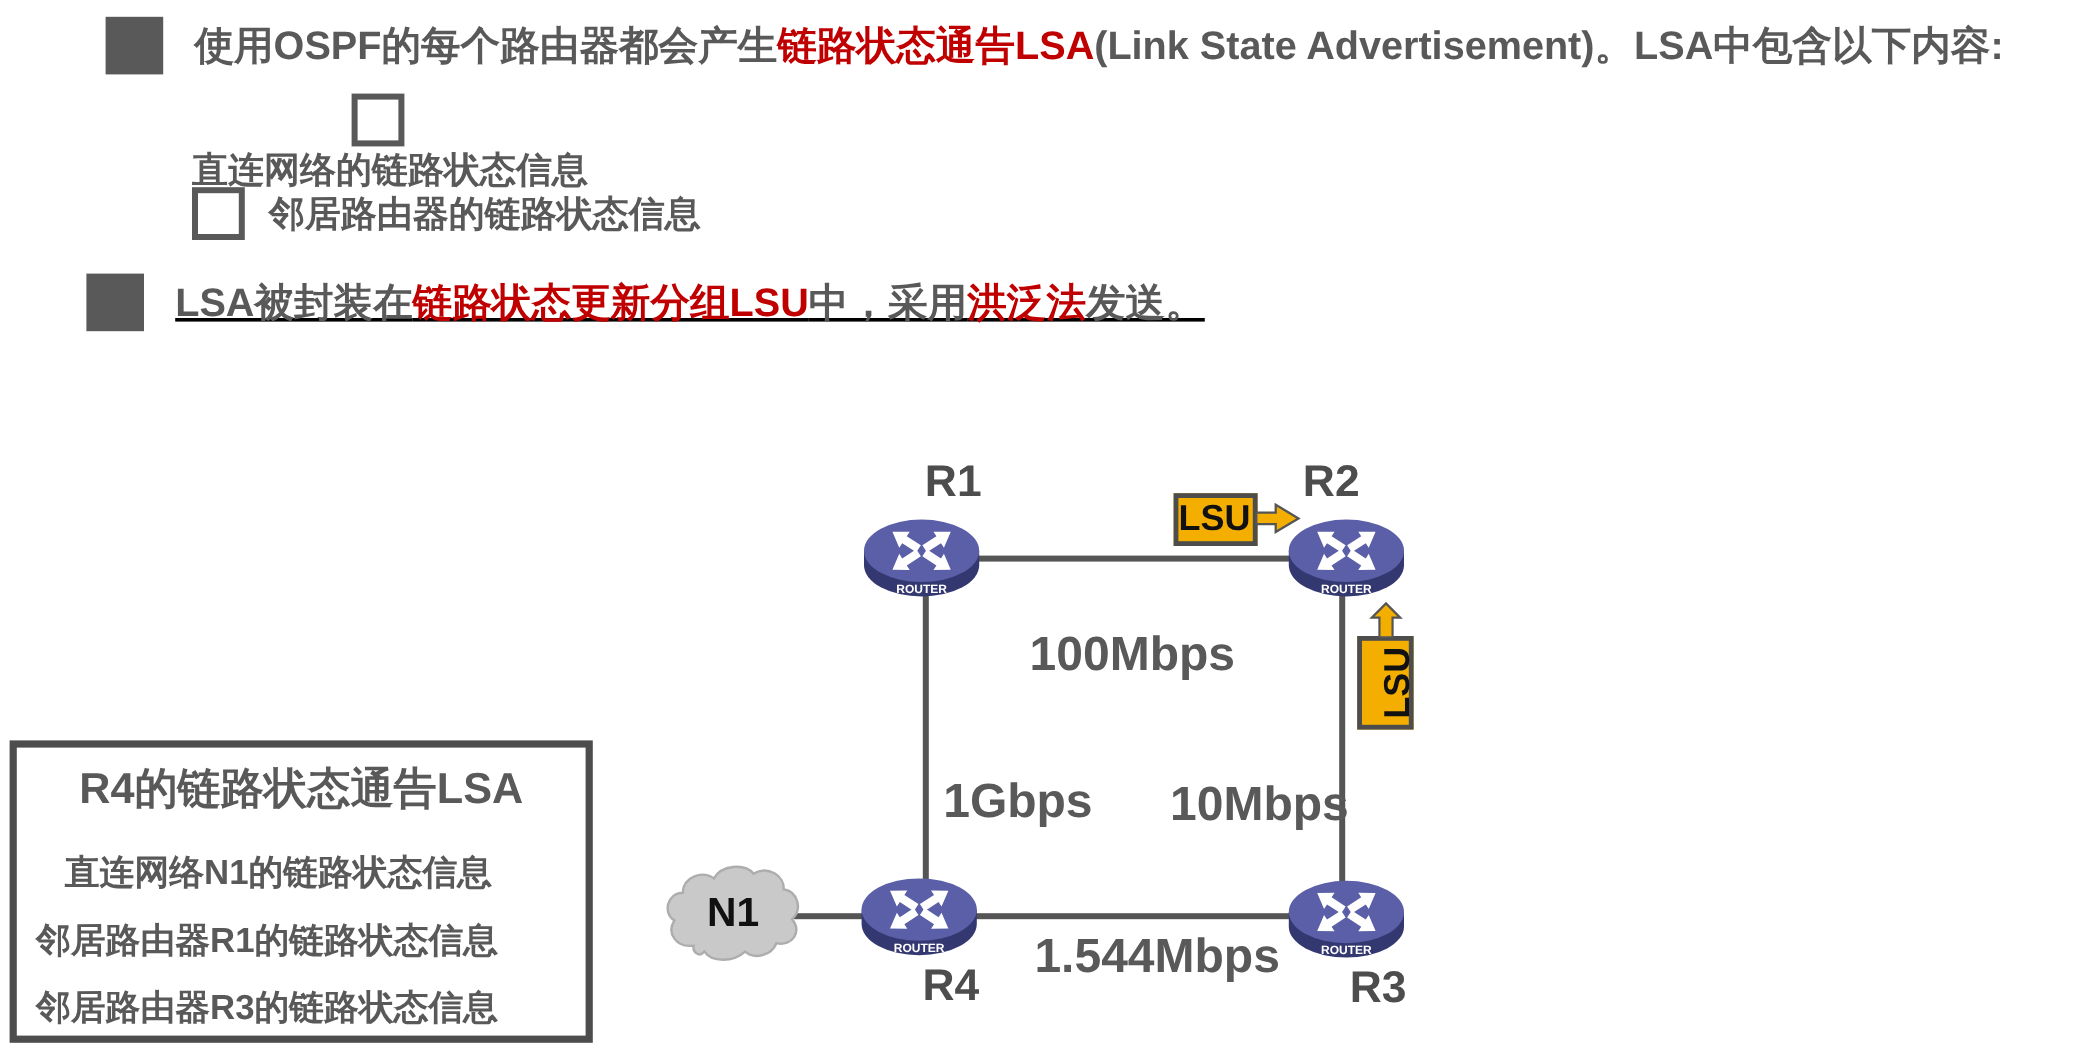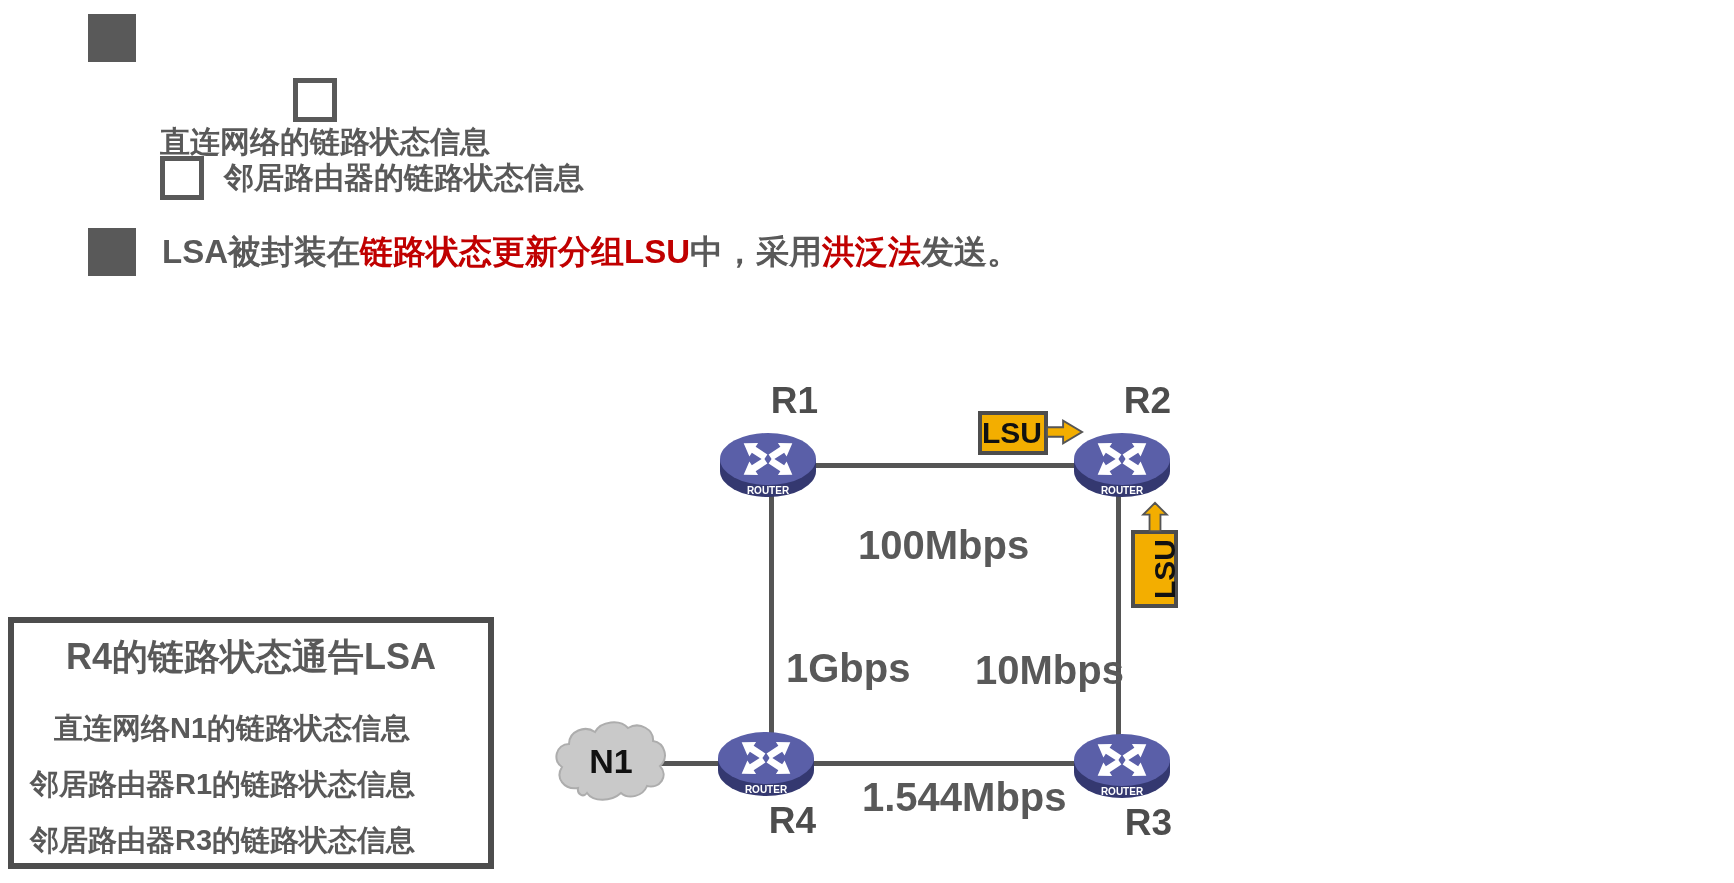--- a/index.html
+++ b/index.html
@@ -35,50 +35,51 @@
   .infline{position:absolute;left:16px;font-size:29px;font-weight:bold;color:#595959;
            line-height:42px;white-space:nowrap;}
 </style>
 </head>
 <body>
 
 <div class="stage">
 
   <div class="row" style="left:88px;top:8px;height:60px;">
     <span class="sq-filled"></span>
+    <div class="t1"><span class="c-gray">使用OSPF的每个路由器都会产生</span><span class="c-red">链路状态通告LSA</span><span class="c-gray">(Link State Advertisement)。LSA中包含以下内容:</span></div>
   </div>
 
   <div class="row" style="left:160px;top:78px;height:56px;flex-direction:column;">
     <span class="sq-hollow"></span>
     <div class="t2 c-gray">直连网络的链路状态信息</div>
   </div>
 
   <div class="row" style="left:160px;top:150px;height:56px;">
     <span class="sq-hollow"></span>
     <div class="t2 c-gray">邻居路由器的链路状态信息</div>
   </div>
 
-  <div class="row" style="left:88px;top:222px;height:60px;">
+  <div class="row" style="left:72px;top:222px;height:60px;text-decoration:underline;">
     <span class="sq-filled"></span>
     <div class="t1"><span class="c-gray">LSA被封装在</span><span class="c-red">链路状态更新分组LSU</span><span class="c-gray">中，采用</span><span class="c-red">洪泛法</span><span class="c-gray">发送。</span></div>
   </div>
 
   <div class="link" style="left:810px;top:463px;width:270px;height:5px;"></div>
   <div class="link" style="left:769px;top:490px;width:5px;height:245px;"></div>
   <div class="link" style="left:1116px;top:490px;width:5px;height:245px;"></div>
   <div class="link" style="left:805px;top:761px;width:275px;height:5px;"></div>
   <div class="link" style="left:650px;top:761px;width:80px;height:5px;"></div>
 
   <div class="speed" style="left:858px;top:475px;width:160px;text-align:center;">100Mbps</div>
   <div class="speed" style="left:786px;top:598px;">1Gbps</div>
   <div class="speed" style="left:975px;top:600px;width:133px;text-align:right;">10Mbps</div>
   <div class="speed" style="left:862px;top:727px;width:165px;">1.544Mbps</div>
 
   <div class="rlabel" style="left:718px;top:380px;">R1</div>
-  <div class="rlabel" style="left:1071px;top:380px;">R2</div>
+  <div class="rlabel" style="left:1033px;top:380px;">R2</div>
   <div class="rlabel" style="left:1072px;top:802px;">R3</div>
   <div class="rlabel" style="left:716px;top:800px;">R4</div>
 
   <svg class="router" style="left:718px;top:423px;" viewBox="0 0 100 78">
     <path d="M2,36 v12 a48,26 0 0 0 96,0 v-12 z" fill="#343870"></path>
     <ellipse cx="50" cy="36" rx="48" ry="26" fill="#5A5FA8"></ellipse>
     <g fill="#ffffff">
       <g transform="translate(50,36) rotate(-33)">
           <polygon points="3,-3.5 17,-3.5 17,-8 29,0 17,8 17,3.5 3,3.5"></polygon>
         </g>

